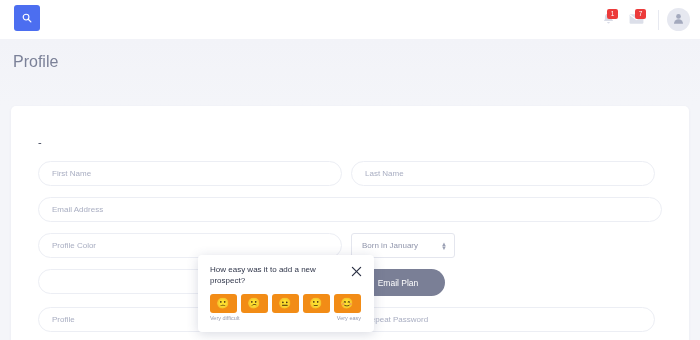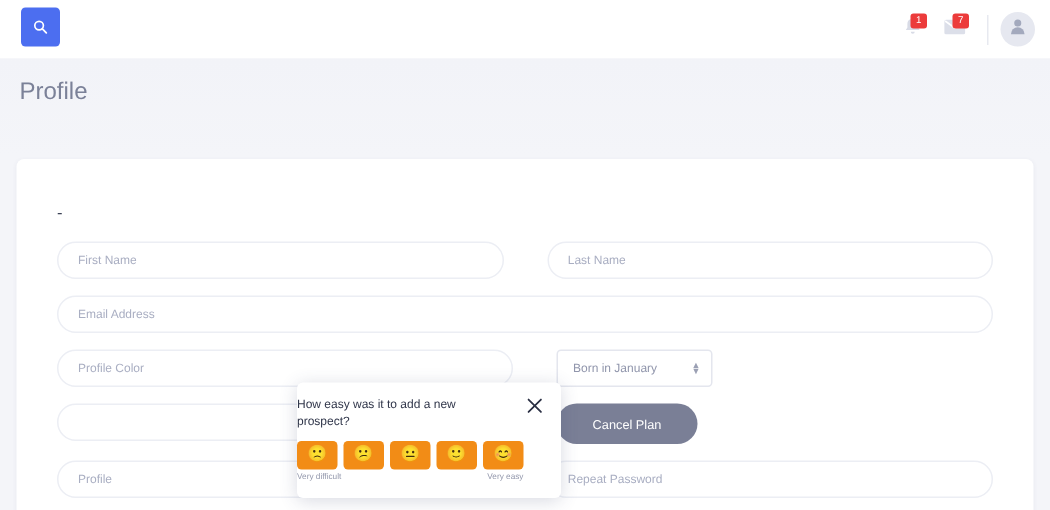--- a/index.html
+++ b/index.html
@@ -95,21 +95,21 @@
     border-radius: 5px;
     box-shadow: 0 1px 3px rgba(80,90,130,0.07);
   }
   .card-heading {
     position: absolute; left: 27px; top: 30px;
     font-size: 11px; color: #3b4256; letter-spacing: 0;
   }
 
   
   .form { position: absolute; left: 27px; top: 55px; width: 624px; }
-  .row { display: flex; gap: 29px; margin-bottom: 11px; }
+  .row { display: flex; gap: 9px; margin-bottom: 11px; }
   .field {
     height: 25px;
     border: 1px solid #eceef4;
     border-radius: 13px;
     background: #fff;
     display: flex; align-items: center;
     padding: 0 13px;
     font-size: 8px;
     color: #a9aec2;
   }
@@ -147,21 +147,21 @@
     cursor: pointer;
   }
 
   
   .survey {
     position: absolute; left: 198px; top: 255px;
     width: 176px; height: 77px;
     background: #ffffff;
     border-radius: 4px;
     box-shadow: 0 2px 12px rgba(60,70,110,0.20);
-    padding: 9px 12px 0 0;
+    padding: 9px 12px 0 12px;
   }
   .survey-top {
     display: flex; align-items: flex-start; justify-content: space-between;
   }
   .survey-q {
     font-size: 8px; color: #30364a; line-height: 11px;
     max-width: 140px;
   }
   .survey-close {
     width: 11px; height: 11px;
@@ -267,21 +267,21 @@
           <span>Born in January</span>
           <span class="stepper-arrows">
             <span>▲</span>
               <span>▼</span>
           </span>
         </div>
       </div>
 
       <div class="row">
         <div class="field price">6979</div>
-        <button class="cancel-btn">Cancel Plan</button>
+        <button class="cancel-btn">Email Plan</button>
       </div>
 
       <div class="row">
         <div class="field half">Profile</div>
         <div class="field half">Repeat Password</div>
       </div>
 
     </div>
   </div>
 

